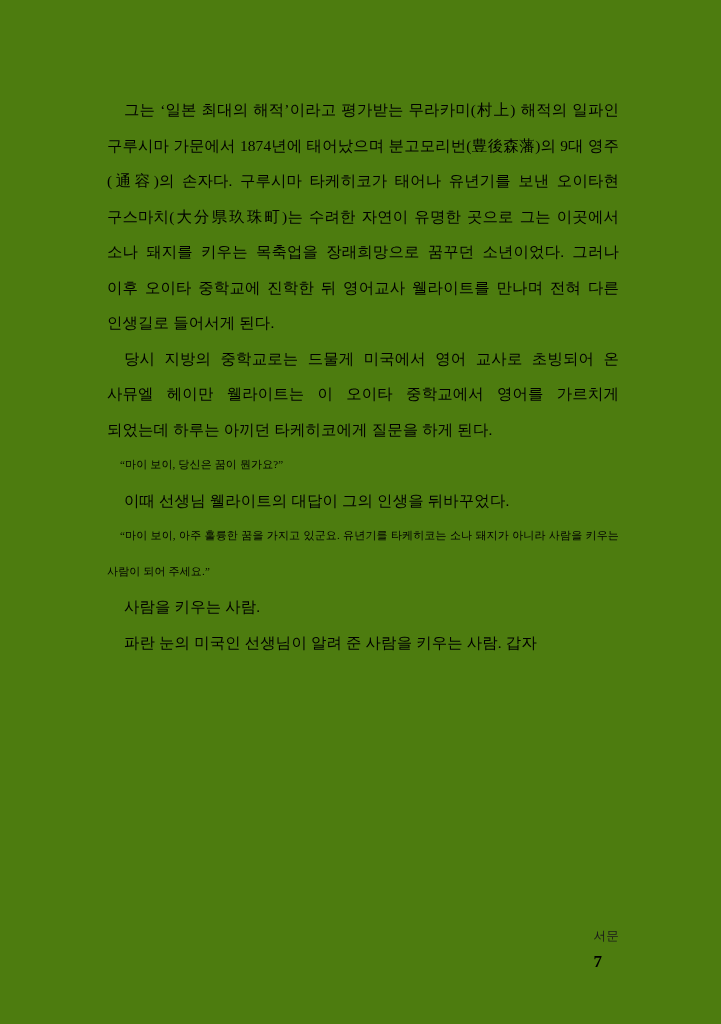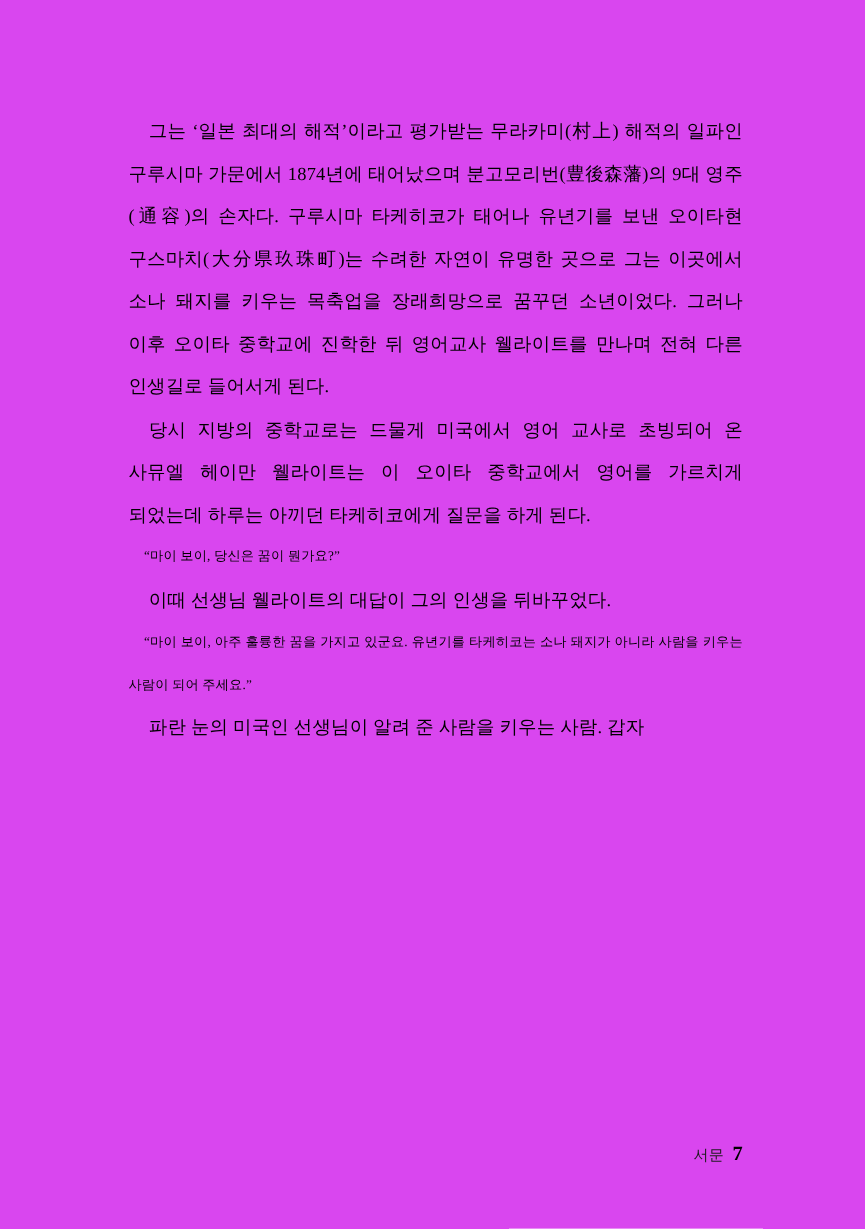--- a/index.html
+++ b/index.html
@@ -14,21 +14,21 @@
     font-family: "Liberation Serif", "DejaVu Serif", serif;
     color: #000000;
     overflow: hidden;
   }
   .page {
     position: absolute;
     left: 0;
     top: 0;
     width: 721px;
     height: 1024px;
-    background: #d946ef;
+    background: #4d7c0f;
   }
   .text-block {
     position: absolute;
     left: 107px;
     top: 92px;
     width: 512px;
   }
   p.para {
     margin: 0;
     font-size: 15.4px;
@@ -51,20 +51,21 @@
   p.last-line-left {
     text-align-last: left;
   }
   .footer {
     position: absolute;
     right: 102px;
     bottom: 52px;
     display: flex;
     align-items: baseline;
     gap: 7px;
+    flex-direction: column;
   }
   .footer-label {
     font-size: 12.5px;
     color: #1a1a1a;
     letter-spacing: 0.3px;
   }
   .footer-pageno {
     font-size: 17px;
     font-weight: bold;
     color: #000;
@@ -74,20 +75,21 @@
 <body>
 
 <div class="page">
 
   <div class="text-block">
     <p class="para last-line-left">그는 ‘일본 최대의 해적’이라고 평가받는 무라카미(村上) 해적의 일파인 구루시마 가문에서 1874년에 태어났으며 분고모리번(豊後森藩)의 9대 영주(通容)의 손자다. 구루시마 타케히코가 태어나 유년기를 보낸 오이타현 구스마치(大分県玖珠町)는 수려한 자연이 유명한 곳으로 그는 이곳에서 소나 돼지를 키우는 목축업을 장래희망으로 꿈꾸던 소년이었다. 그러나 이후 오이타 중학교에 진학한 뒤 영어교사 웰라이트를 만나며 전혀 다른 인생길로 들어서게 된다.</p>
     <p class="para last-line-left">당시 지방의 중학교로는 드물게 미국에서 영어 교사로 초빙되어 온 사뮤엘 헤이만 웰라이트는 이 오이타 중학교에서 영어를 가르치게 되었는데 하루는 아끼던 타케히코에게 질문을 하게 된다.</p>
     <p class="quote last-line-left">“마이 보이, 당신은 꿈이 뭔가요?”</p>
     <p class="para last-line-left">이때 선생님 웰라이트의 대답이 그의 인생을 뒤바꾸었다.</p>
     <p class="quote last-line-left">“마이 보이, 아주 훌륭한 꿈을 가지고 있군요. 유년기를 타케히코는 소나 돼지가 아니라 사람을 키우는 사람이 되어 주세요.”</p>
+    <p class="para last-line-left">사람을 키우는 사람.</p>
     <p class="para last-line-left">파란 눈의 미국인 선생님이 알려 준 사람을 키우는 사람. 갑자</p>
   </div>
 
   <div class="footer">
     <span class="footer-label">서문</span>
     <span class="footer-pageno">7</span>
   </div>
 
 </div>
 

